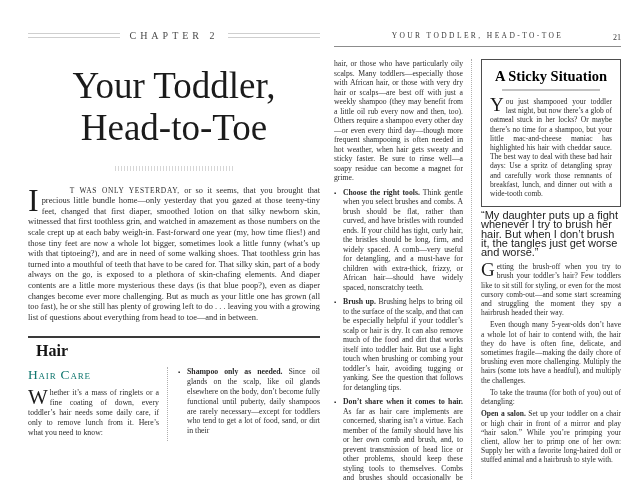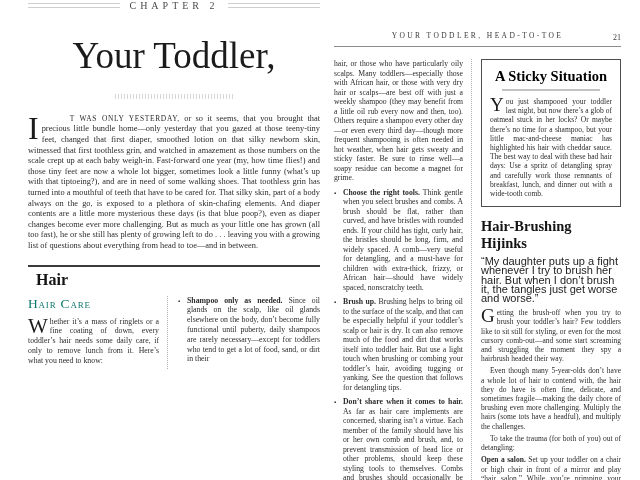--- a/index.html
+++ b/index.html
@@ -6,21 +6,21 @@
   body{
     width:640px;height:480px;position:relative;overflow:hidden;
     background:#ffffff;color:#2b2b2b;
     font-family:"Liberation Serif", serif;
   }
   .page{position:absolute;top:0;height:480px;overflow:hidden;}
   .left-page{left:28px;width:292px;}
   .right-page{left:334px;width:287px;}
 
   
-  .chapter-row{display:flex;align-items:center;gap:9px;}
+  .chapter-row{display:flex;align-items:center;gap:9px;margin-top:30px;}
   .dbl-line{flex:1;height:3px;border-top:1px solid #cfcfcf;border-bottom:1px solid #cfcfcf;}
   .chapter-label{font-size:10px;letter-spacing:4px;color:#4a4a4a;white-space:nowrap;}
 
   .book-title{text-align:center;font-size:37px;line-height:1.13;margin-top:24px;color:#1b1b1b;font-weight:500;}
 
   .title-ornament{width:118px;height:5px;margin:17px auto 0;
     background:repeating-linear-gradient(90deg,#d6d6d6 0 1px,transparent 1px 3px);}
 
   .intro{margin-top:15px;font-size:8.4px;line-height:10.6px;text-align:justify;}
   .dropcap-lg{float:left;font-size:32px;line-height:27px;padding:1px 3px 0 0;color:#1b1b1b;}
@@ -70,20 +70,21 @@
 <div class="page left-page">
 
   <div class="chapter-row">
     <div class="dbl-line"></div>
     <div class="chapter-label">CHAPTER 2</div>
     <div class="dbl-line"></div>
   </div>
 
   <div class="book-title">
     <div>Your Toddler,</div>
+    <div>Head-to-Toe</div>
   </div>
 
   <div class="title-ornament"></div>
 
   <div class="intro">
     <span class="dropcap-lg">I</span><span class="smallcaps-lead">T WAS ONLY YESTERDAY,</span><span> or so it seems, that you brought that precious little bundle home—only yesterday that you gazed at those teeny-tiny feet, changed that first diaper, smoothed lotion on that silky newborn skin, witnessed that first toothless grin, and watched in amazement as those numbers on the scale crept up at each baby weigh-in. Fast-forward one year (my, how time flies!) and those tiny feet are now a whole lot bigger, sometimes look a little funny (what’s up with that tiptoeing?), and are in need of some walking shoes. That toothless grin has turned into a mouthful of teeth that have to be cared for. That silky skin, part of a body always on the go, is exposed to a plethora of skin-chafing elements. And diaper contents are a little more mysterious these days (is that blue poop?), even as diaper changes become ever more challenging. But as much as your little one has grown (all too fast), he or she still has plenty of growing left to do . . . leaving you with a growing list of questions about everything from head to toe—and in between.</span>
   </div>
 
   <div class="hair-rule"></div>
   <div class="hair-heading">Hair</div>
@@ -131,21 +132,20 @@
     <div class="rp-col2">
 
       <div class="sticky-box">
         <div class="box-title">A Sticky Situation</div>
         <div class="box-rule"></div>
         <div class="box-text">
           <span class="dropcap-sm">Y</span><span>ou just shampooed your toddler last night, but now there’s a glob of oatmeal stuck in her locks? Or maybe there’s no time for a shampoo, but your little mac-and-cheese maniac has highlighted his hair with cheddar sauce. The best way to deal with these bad hair days: Use a spritz of detangling spray and carefully work those remnants of breakfast, lunch, and dinner out with a wide-tooth comb.</span>
         </div>
       </div>
 
-      <div class="hijinks-heading">Hair-Brushing Hijinks</div>
 
       <div class="question">“My daughter puts up a fight whenever I try to brush her hair. But when I don’t brush it, the tangles just get worse and worse.”</div>
 
       <div class="answer">
         <p><span class="dropcap-sm">G</span><span>etting the brush-off when you try to brush your toddler’s hair? Few toddlers like to sit still for styling, or even for the most cursory comb-out—and some start screaming and struggling the moment they spy a hairbrush headed their way.</span></p>
         <p class="indent">Even though many 5-year-olds don’t have a whole lot of hair to contend with, the hair they do have is often fine, delicate, and sometimes fragile—making the daily chore of brushing even more challenging. Multiply the hairs (some tots have a headful), and multiply the challenges.</p>
         <p class="indent">To take the trauma (for both of you) out of detangling:</p>
         <p><span class="salon-lead">Open a salon.</span><span> Set up your toddler on a chair or high chair in front of a mirror and play “hair salon.” While you’re primping your client, allow her to primp one of her own: Supply her with a favorite long-haired doll or stuffed animal and a hairbrush to style with.</span></p>
       </div>
 

